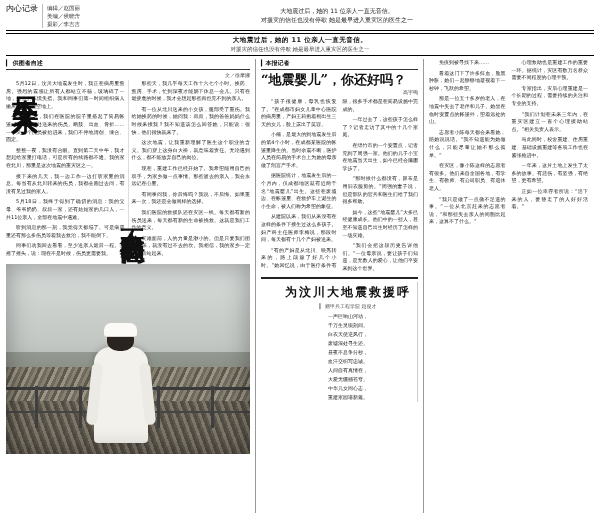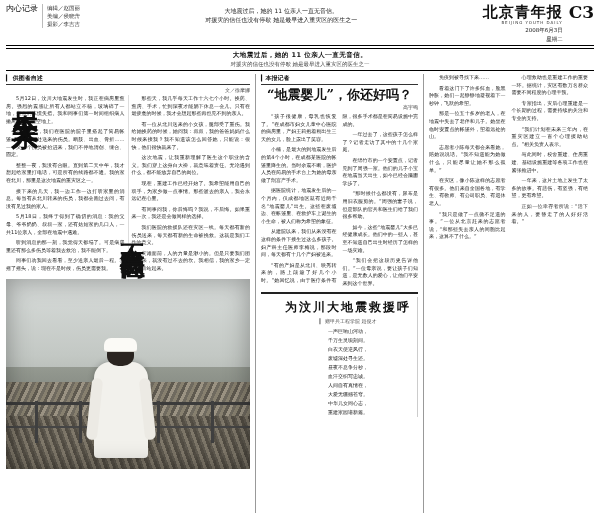--- a/index.html
+++ b/index.html
@@ -79,21 +79,21 @@
   .ph-post{position:absolute;bottom:14%;width:3px;height:22%;background:#3f3f3f;}
   .ph-figure{position:absolute;left:47%;bottom:6%;width:62px;height:118px;transform:translateX(-50%);}
   .fig-body{position:absolute;bottom:0;left:4px;width:54px;height:96px;background:#f2f1ec;border-radius:16px 16px 4px 4px;box-shadow:0 0 6px rgba(0,0,0,.25);}
   .fig-arm-l{position:absolute;bottom:18px;left:-1px;width:11px;height:62px;background:#eceae4;border-radius:6px;transform:rotate(6deg);}
   .fig-arm-r{position:absolute;bottom:18px;right:-1px;width:11px;height:62px;background:#eceae4;border-radius:6px;transform:rotate(-6deg);}
   .fig-head{position:absolute;top:2px;left:17px;width:27px;height:24px;background:#2a2420;border-radius:50% 50% 42% 42%;}
   .fig-cap{position:absolute;top:-2px;left:14px;width:33px;height:13px;background:#fbfaf6;border-radius:7px 7px 2px 2px;box-shadow:0 1px 0 #d8d6cf;}
   .ph-vignette{position:absolute;inset:0;box-shadow:inset 0 0 26px rgba(0,0,0,.35);}
 
   
-  .mtitle{font-family:"DejaVu Serif","Liberation Serif",serif;font-weight:bold;font-size:13px;color:#111;text-align:center;line-height:16px;margin:2px 0 1px;}
+  .mtitle{font-family:"DejaVu Serif","Liberation Serif",serif;font-weight:bold;font-size:13px;color:#111;line-height:16px;margin:2px 0 1px;}
   .msub{font-size:5px;color:#444;text-align:right;margin-bottom:3px;}
   .hr-bold{border:0;border-top:2px solid #222;margin:5px 0 3px;}
 
   
   .poem-head{font-family:"DejaVu Serif","Liberation Serif",serif;font-weight:bold;font-size:12px;color:#111;text-align:center;letter-spacing:2px;margin:2px 0;}
   .poem-meta{font-size:5px;color:#555;text-align:center;margin-bottom:3px;}
   .poem-body{font-size:5px;line-height:8px;color:#222;text-align:center;}
   .poem-body div{margin-bottom:1px;}
   .two-pane{display:flex;gap:6px;}
   .pane{flex:1;margin-left:24px;}
@@ -110,29 +110,20 @@
       <div class="mh-section">内心记录</div>
       <div class="mh-credits">
         <div>编辑／赵国丽</div>
         <div>美编／侯晓蕾</div>
         <div>摄影／李吉吉</div>
       </div>
     </div>
     <div class="mh-center">
       <div>大地震过后，她的 11 位亲人一直无音信。</div>
       <div>对援灾的信任也没有停歇 她是最早进入重灾区的医生之一</div>
-    </div>
-    <div class="mh-right">
-      <div class="mh-logo">
-        <div class="logo-cn">北京青年报</div>
-        <div class="logo-en">BEIJING YOUTH DAILY</div>
-        <div class="mh-date">2008年6月3日</div>
-        <div class="mh-date">星期二</div>
-      </div>
-      <div class="mh-folio">C3</div>
     </div>
   </div>
 
   <div class="banner">
     <div class="banner-l1">大地震过后，她的 11 位亲人一直无音信。</div>
     <div class="banner-l2">对援灾的信任也没有停歇 她是最早进入重灾区的医生之一</div>
   </div>
 
   <div class="grid">
 

